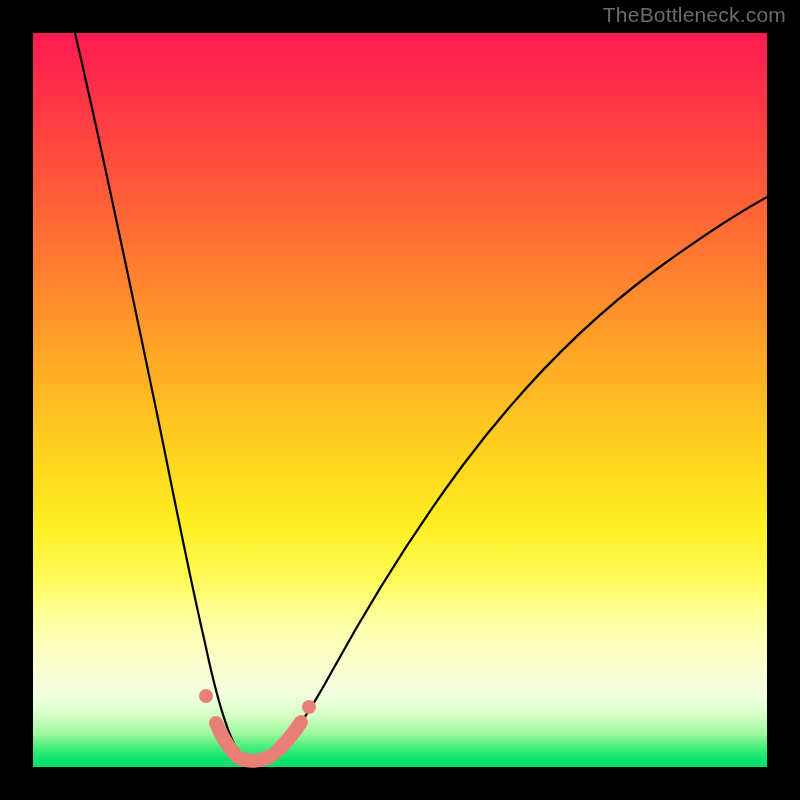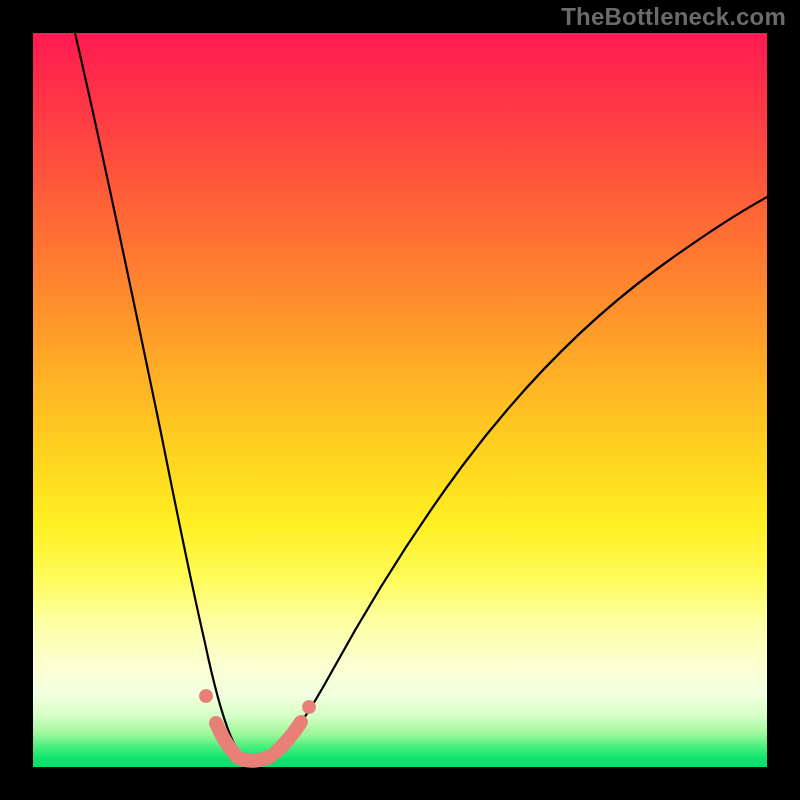--- a/index.html
+++ b/index.html
@@ -15,23 +15,23 @@
     position: relative;
     width: 800px;
     height: 800px;
     background: #000;
   }
   .watermark {
     position: absolute;
     top: 3px;
     right: 14px;
     color: #6b6b6b;
-    font-size: 24px;
+    font-size: 21px;
     letter-spacing: 0.2px;
-    font-weight: 700;
+    font-weight: 400;
     user-select: none;
     text-align: center;
   }
   .plot {
     position: absolute;
     left: 33px;
     top: 33px;
     width: 734px;
     height: 734px;
     

